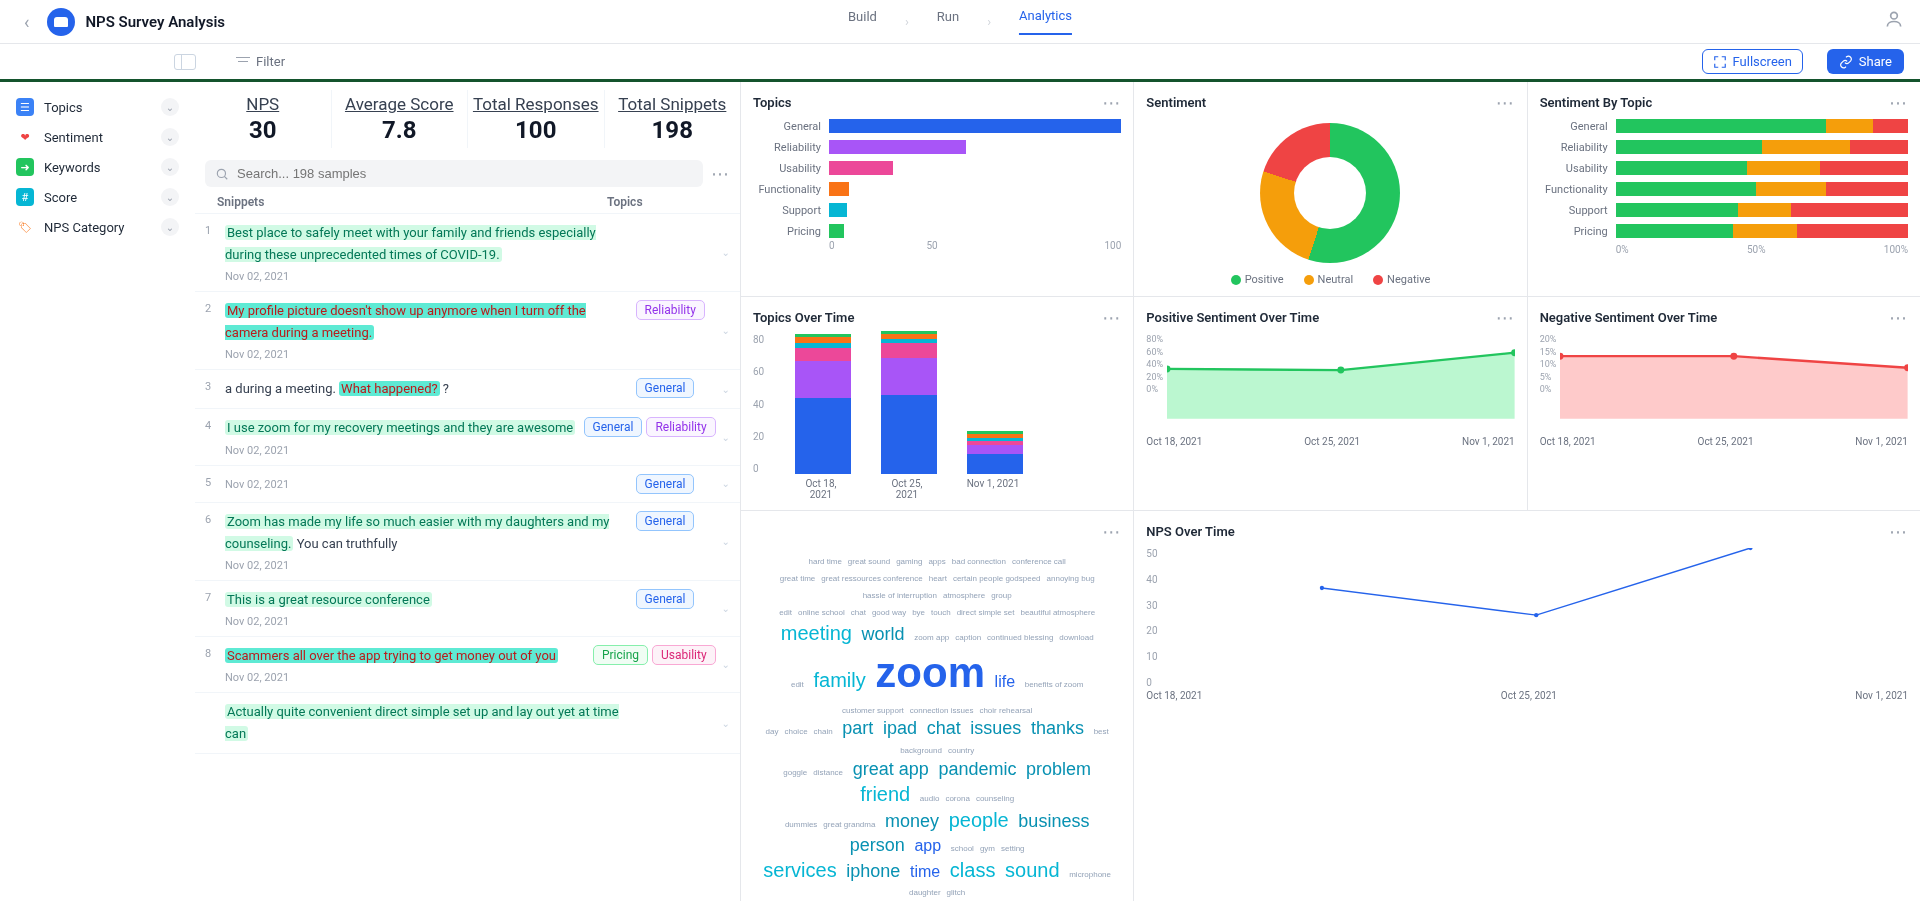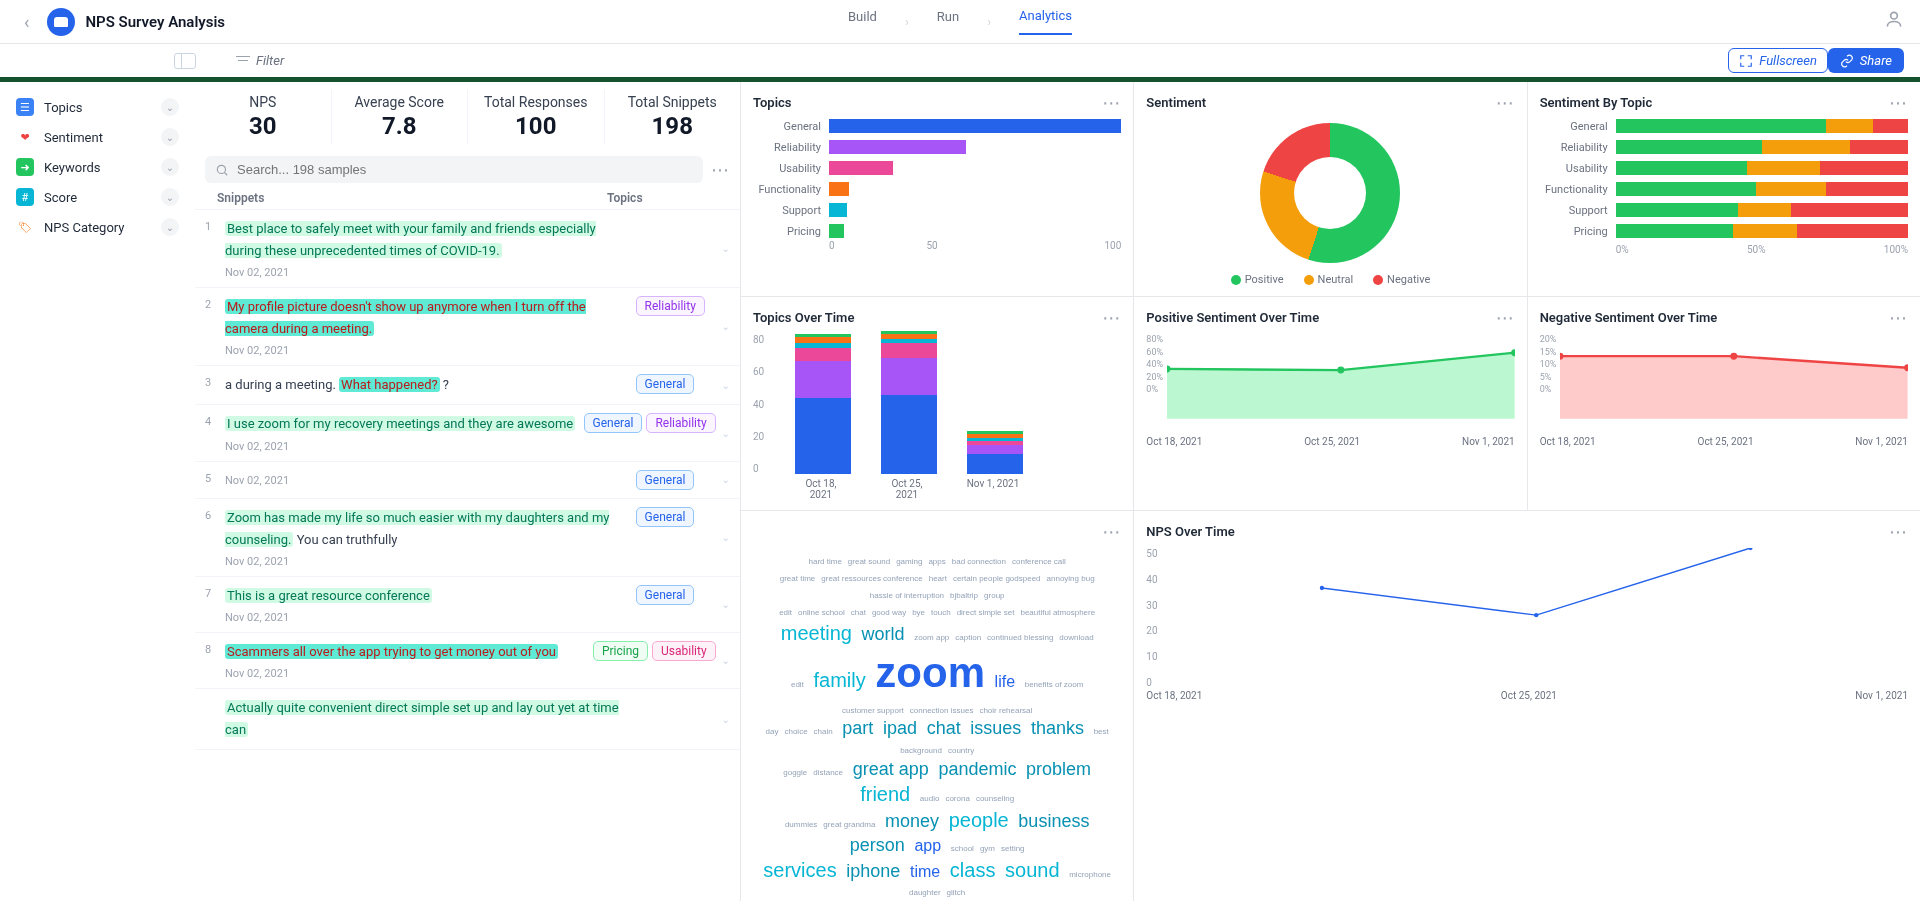--- a/index.html
+++ b/index.html
@@ -11,28 +11,28 @@
 .topbar .logo { width: 28px; height: 28px; background: #2563eb; border-radius: 50%; margin: 0 10px; position: relative; }
 .topbar .logo::after { content: ""; position: absolute; left: 7px; top: 9px; width: 14px; height: 10px; background: #fff; border-radius: 3px 3px 1px 1px; }
 .topbar .title { font-weight: 600; font-size: 15px; color: #111827; }
 .topbar .center-nav { position: absolute; left: 50%; transform: translateX(-50%); display: flex; gap: 28px; align-items: center; }
 .topbar .navitem { color: #6b7280; cursor: pointer; padding-bottom: 10px; }
 .topbar .navitem.active { color: #2563eb; border-bottom: 2px solid #2563eb; }
 .topbar .chev { color: #d1d5db; font-size: 13px; }
 .topbar .user { margin-left: auto; color: #9ca3af; font-size: 20px; }
 
 
-.toolbar { display: flex; align-items: center; height: 38px; border-bottom: 5px solid #14532d; padding: 0 16px; font-style: italic; }
+.toolbar { display: flex; align-items: center; height: 38px; border-bottom: 3px solid #14532d; padding: 0 16px; }
 .toolbar .panel-ic { width: 22px; height: 16px; border: 1px solid #cbd5e1; border-radius: 3px; position: relative; margin-left: 158px; }
 .toolbar .panel-ic::after { content:""; position:absolute; left:6px; top:0; bottom:0; width:1px; background:#cbd5e1; }
 .toolbar .filter { margin-left: 40px; display:flex; align-items:center; gap:6px; color:#6b7280; cursor:pointer; }
 .toolbar .filter-ic { width: 14px; height: 10px; position: relative; }
 .toolbar .filter-ic::before, .toolbar .filter-ic::after { content:""; position:absolute; left:0; right:0; height:1.5px; background:#9ca3af; }
 .toolbar .filter-ic::before { top:0; } .toolbar .filter-ic::after { top:4px; left:2px; right:2px; }
-.toolbar .right { margin-left: auto; display:flex; gap:0; }
+.toolbar .right { margin-left: auto; display:flex; gap:24px; }
 .btn-outline { border: 1.5px solid #2563eb; color:#2563eb; border-radius:6px; padding:4px 10px; display:flex; align-items:center; gap:6px; cursor:pointer; font-size:13px; }
 .btn-primary { background:#2563eb; color:#fff; border-radius:6px; padding:5px 12px; display:flex; align-items:center; gap:6px; cursor:pointer; font-size:13px; }
 
 
 .main { display: flex; height: calc(100vh - 82px); }
 .sidebar { width: 195px; padding: 10px 8px; }
 .side-item { display:flex; align-items:center; gap:10px; padding:6px 8px; border-radius:6px; cursor:pointer; color:#1f2937; }
 .side-item .chev-d { margin-left:auto; color:#9ca3af; width:18px; height:18px; border-radius:50%; background:#f3f4f6; display:flex; align-items:center; justify-content:center; font-size:10px; }
 .sic { width:18px; height:18px; border-radius:4px; display:flex; align-items:center; justify-content:center; font-size:11px; color:#fff; }
 .sic.topics { background:#3b82f6; }
@@ -42,21 +42,21 @@
 .sic.cat { background:#fff; color:#f97316; }
 
 .content { flex:1; display:grid; grid-template-columns: 545px 1fr; gap:1px; background:#e5e7eb; overflow:hidden; }
 .lcol { background:#fff; display:flex; flex-direction:column; }
 .rgrid { display:grid; grid-template-columns: repeat(3, 1fr); grid-auto-rows: min-content; gap:1px; background:#e5e7eb; overflow-y:auto; }
 
 
 .kpis { display:flex; padding:8px 0; }
 .kpi { flex:1; text-align:center; border-right:1px solid #f1f5f9; padding:4px 0; }
 .kpi:last-child { border:none; }
-.kpi .lbl { font-size:14px; color:#374151; }
+.kpi .lbl { font-size:17px; color:#374151;text-decoration:underline; }
 .kpi .val { font-size:24px; font-weight:700; color:#111827; margin-top:2px; }
 
 
 .search-row { display:flex; align-items:center; gap:8px; padding:4px 10px; }
 .search { flex:1; display:flex; align-items:center; background:#f3f4f6; border-radius:6px; padding:6px 10px; gap:8px; color:#9ca3af; }
 .search input { border:none; background:transparent; outline:none; flex:1; font-size:13px; }
 .more { color:#9ca3af; font-size:18px; cursor:pointer; letter-spacing:1px; }
 .thdr { display:flex; padding:4px 22px; color:#6b7280; font-size:12px; border-bottom:1px solid #f1f5f9; font-weight:600; }
 .thdr .c1 { width:390px; } .thdr .c2 { flex:1; }
 .srows { overflow-y:auto; flex:1; position:relative; }
@@ -597,21 +597,21 @@
           </div>
       </div>
 
       <div class="card">
         <div class="chdr">
             <h4></h4>
             <span class="more">⋯</span>
           </div>
         <div class="wcloud" id="wcloud">
             <div><span class="wc-tiny">hard time</span><span class="wc-tiny">great sound</span><span class="wc-tiny">gaming</span><span class="wc-tiny">apps</span><span class="wc-tiny">bad connection</span><span class="wc-tiny">conference call</span></div>
-            <div><span class="wc-tiny">great time</span><span class="wc-tiny">great ressources conference</span><span class="wc-tiny">heart</span><span class="wc-tiny">certain people godspeed</span><span class="wc-tiny">annoying bug</span><span class="wc-tiny">hassle of interruption</span><span class="wc-tiny">bjbaltrip</span><span class="wc-tiny">group</span></div>
+            <div><span class="wc-tiny">great time</span><span class="wc-tiny">great ressources conference</span><span class="wc-tiny">heart</span><span class="wc-tiny">certain people godspeed</span><span class="wc-tiny">annoying bug</span><span class="wc-tiny">hassle of interruption</span><span class="wc-tiny">atmosphere</span><span class="wc-tiny">group</span></div>
             <div><span class="wc-tiny">edit</span><span class="wc-tiny">online school</span><span class="wc-tiny">chat</span><span class="wc-tiny">good way</span><span class="wc-tiny">bye</span><span class="wc-tiny">touch</span><span class="wc-tiny">direct simple set</span><span class="wc-tiny">beautiful atmosphere</span></div>
             <div><span class="wc-big">meeting</span> <span class="wc-med">world</span> <span class="wc-tiny">zoom app</span><span class="wc-tiny">caption</span><span class="wc-tiny">continued blessing</span><span class="wc-tiny">download</span></div>
             <div><span class="wc-tiny">edit</span> <span class="wc-big">family</span> <span class="wc-huge">zoom</span> <span class="wc-big2">life</span> <span class="wc-tiny">benefits of zoom</span><span class="wc-tiny">customer support</span><span class="wc-tiny">connection issues</span><span class="wc-tiny">choir rehearsal</span></div>
             <div><span class="wc-tiny">day</span><span class="wc-tiny">choice</span><span class="wc-tiny">chain</span> <span class="wc-med">part</span> <span class="wc-med">ipad</span> <span class="wc-med">chat</span> <span class="wc-med">issues</span> <span class="wc-med">thanks</span> <span class="wc-tiny">best</span><span class="wc-tiny">background</span><span class="wc-tiny">country</span></div>
             <div><span class="wc-tiny">goggle</span><span class="wc-tiny">distance</span> <span class="wc-med">great app</span> <span class="wc-med">pandemic</span> <span class="wc-med">problem</span> <span class="wc-big">friend</span> <span class="wc-tiny">audio</span><span class="wc-tiny">corona</span><span class="wc-tiny">counseling</span></div>
             <div><span class="wc-tiny">dummies</span><span class="wc-tiny">great grandma</span> <span class="wc-med">money</span> <span class="wc-big">people</span> <span class="wc-med">business</span> <span class="wc-med">person</span> <span class="wc-big2">app</span> <span class="wc-tiny">school</span><span class="wc-tiny">gym</span><span class="wc-tiny">setting</span></div>
             <div><span class="wc-big">services</span> <span class="wc-med">iphone</span> <span class="wc-big2">time</span> <span class="wc-big">class</span> <span class="wc-big">sound</span> <span class="wc-tiny">microphone</span><span class="wc-tiny">daughter</span><span class="wc-tiny">glitch</span></div>
             <div><span class="wc-tiny">download download</span><span class="wc-tiny">communications</span><span class="wc-tiny">biggest jerk</span><span class="wc-tiny">good internet</span> <span class="wc-med">good app</span> </div>
           </div>
       </div>

